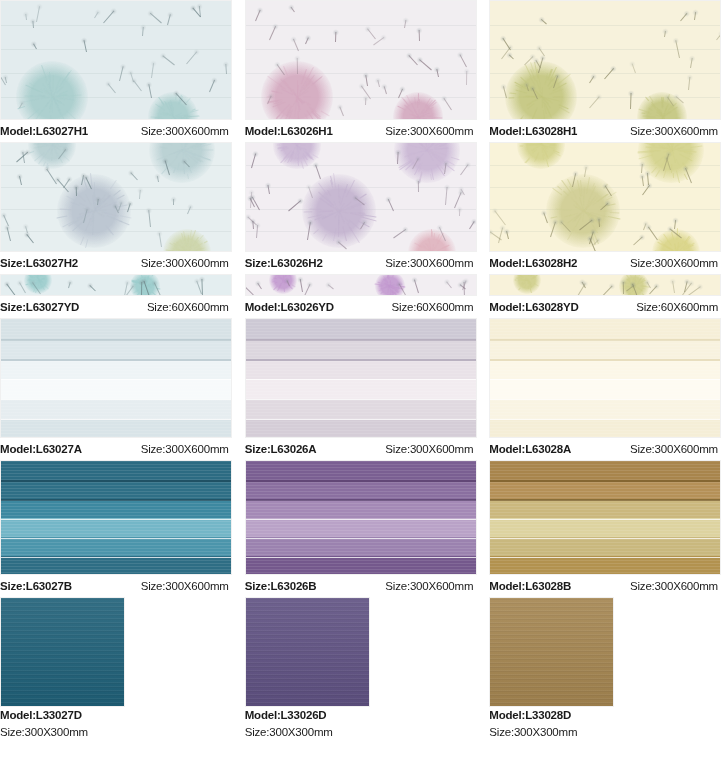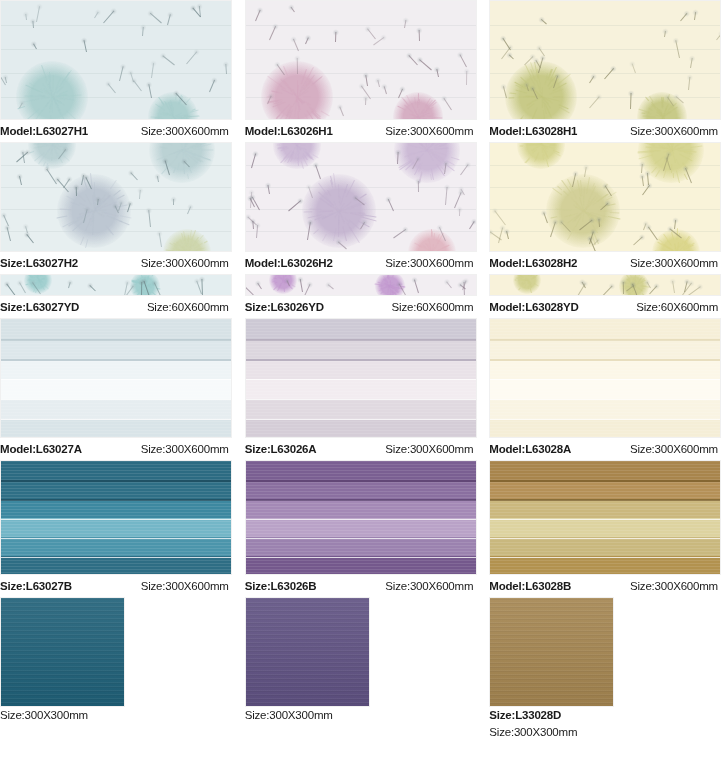--- a/index.html
+++ b/index.html
@@ -976,21 +976,21 @@
               <span class="seed" style="left:208px;top:48px;height:17px;transform:rotate(23deg);background:#8a7b8a;opacity:0.62;"></span>
               <span class="seed" style="left:7px;top:78px;height:8px;transform:rotate(-5deg);background:#8a7b8a;opacity:0.72;"></span>
               <span class="seed" style="left:151px;top:9px;height:12px;transform:rotate(3deg);background:#8a7b8a;opacity:0.70;"></span>
               <span class="seed" style="left:223px;top:77px;height:9px;transform:rotate(32deg);background:#8a7b8a;opacity:0.70;"></span>
               <span class="seed" style="left:199px;top:44px;height:18px;transform:rotate(5deg);background:#8a7b8a;opacity:0.48;"></span>
               <span class="seed" style="left:23px;top:42px;height:9px;transform:rotate(-10deg);background:#8a7b8a;opacity:0.75;"></span>
               <span class="seed" style="left:10px;top:70px;height:12px;transform:rotate(-47deg);background:#8a7b8a;opacity:0.48;"></span>
             </div>
           </div>
           <div class="caption">
-            <span class="model">Model:L63026H2</span>
+            <span class="model">Size:L63026H2</span>
             <span class="size">Size:300X600mm</span>
           </div>
         </div>
         <div class="cell c2">
           <div class="tile" style="width:232px;height:110px;">
             <div class="art-h1" style="background:#f9f3d9;">
               <div class="seams">
                 <div style="position:absolute;left:0;right:0;top:22px;height:1px;background:rgba(120,135,140,0.10);"></div>
                 <div style="position:absolute;left:0;right:0;top:44px;height:1px;background:rgba(120,135,140,0.10);"></div>
                 <div style="position:absolute;left:0;right:0;top:66px;height:1px;background:rgba(120,135,140,0.10);"></div>
@@ -1411,21 +1411,21 @@
               <span class="seed" style="left:43px;top:5px;height:6px;transform:rotate(-25deg);background:#8b7a8a;opacity:0.60;"></span>
               <span class="seed" style="left:205px;top:5px;height:8px;transform:rotate(-38deg);background:#8b7a8a;opacity:0.47;"></span>
               <span class="seed" style="left:216px;top:5px;height:10px;transform:rotate(21deg);background:#8b7a8a;opacity:0.44;"></span>
               <span class="seed" style="left:58px;top:8px;height:13px;transform:rotate(25deg);background:#8b7a8a;opacity:0.60;"></span>
               <span class="seed" style="left:219px;top:7px;height:7px;transform:rotate(-52deg);background:#8b7a8a;opacity:0.67;"></span>
               <span class="seed" style="left:56px;top:4px;height:13px;transform:rotate(-10deg);background:#8b7a8a;opacity:0.75;"></span>
               <span class="seed" style="left:87px;top:7px;height:7px;transform:rotate(-52deg);background:#8b7a8a;opacity:0.48;"></span>
             </div>
           </div>
           <div class="caption">
-            <span class="model">Size:L63026YD</span>
+            <span class="model">Model:L63026YD</span>
             <span class="size">Size:60X600mm</span>
           </div>
         </div>
         <div class="cell c2">
           <div class="tile" style="width:232px;height:22px;">
             <div class="art-yd" style="background:#f8f2da;">
               <span class="puff" style="left:23px;top:-9px;width:28px;height:28px;background:radial-gradient(circle at 50% 50%, #cfcf8c 0%, #cfcf8c 42%, rgba(255,255,255,0) 74%);opacity:0.9;"></span>
               <span style="position:absolute;left:31.1px;top:8.0px;width:1px;height:5.6px;background:#cfcf8c;opacity:0.40;transform-origin:top center;transform:rotate(243deg);border-radius:1px;"></span>
               <span style="position:absolute;left:38.0px;top:13.6px;width:1px;height:3.4px;background:#cfcf8c;opacity:0.55;transform-origin:top center;transform:rotate(173deg);border-radius:1px;"></span>
               <span style="position:absolute;left:41.7px;top:-3.3px;width:1px;height:4.1px;background:#cfcf8c;opacity:0.31;transform-origin:top center;transform:rotate(389deg);border-radius:1px;"></span>
@@ -1667,41 +1667,43 @@
       </div>
       <div class="row">
         <div class="cell c0">
           <div class="tile" style="width:125px;height:110px;">
             <div class="art-d" style="background:#1f6078;">
               <div class="grain"></div>
               <div style="position:absolute;inset:0;background:linear-gradient(to bottom, rgba(255,255,255,0.09) 0%, rgba(0,0,0,0.06) 100%);"></div>
             </div>
           </div>
           <div class="caption-stack">
+            <span class="model">Model:L33027D</span>
             <span class="size">Size:300X300mm</span>
           </div>
         </div>
         <div class="cell c1">
           <div class="tile" style="width:125px;height:110px;">
             <div class="art-d" style="background:#5f5182;">
               <div class="grain"></div>
               <div style="position:absolute;inset:0;background:linear-gradient(to bottom, rgba(255,255,255,0.09) 0%, rgba(0,0,0,0.06) 100%);"></div>
             </div>
           </div>
           <div class="caption-stack">
+            <span class="model">Model:L33026D</span>
             <span class="size">Size:300X300mm</span>
           </div>
         </div>
         <div class="cell c2">
           <div class="tile" style="width:125px;height:110px;">
             <div class="art-d" style="background:#a48550;">
               <div class="grain"></div>
               <div style="position:absolute;inset:0;background:linear-gradient(to bottom, rgba(255,255,255,0.09) 0%, rgba(0,0,0,0.06) 100%);"></div>
             </div>
           </div>
           <div class="caption-stack">
-            <span class="model">Size:L33028D</span>
+            <span class="model">Model:L33028D</span>
             <span class="size">Size:300X300mm</span>
           </div>
         </div>
       </div>
     </div>
 </div>
 
 </body></html>

